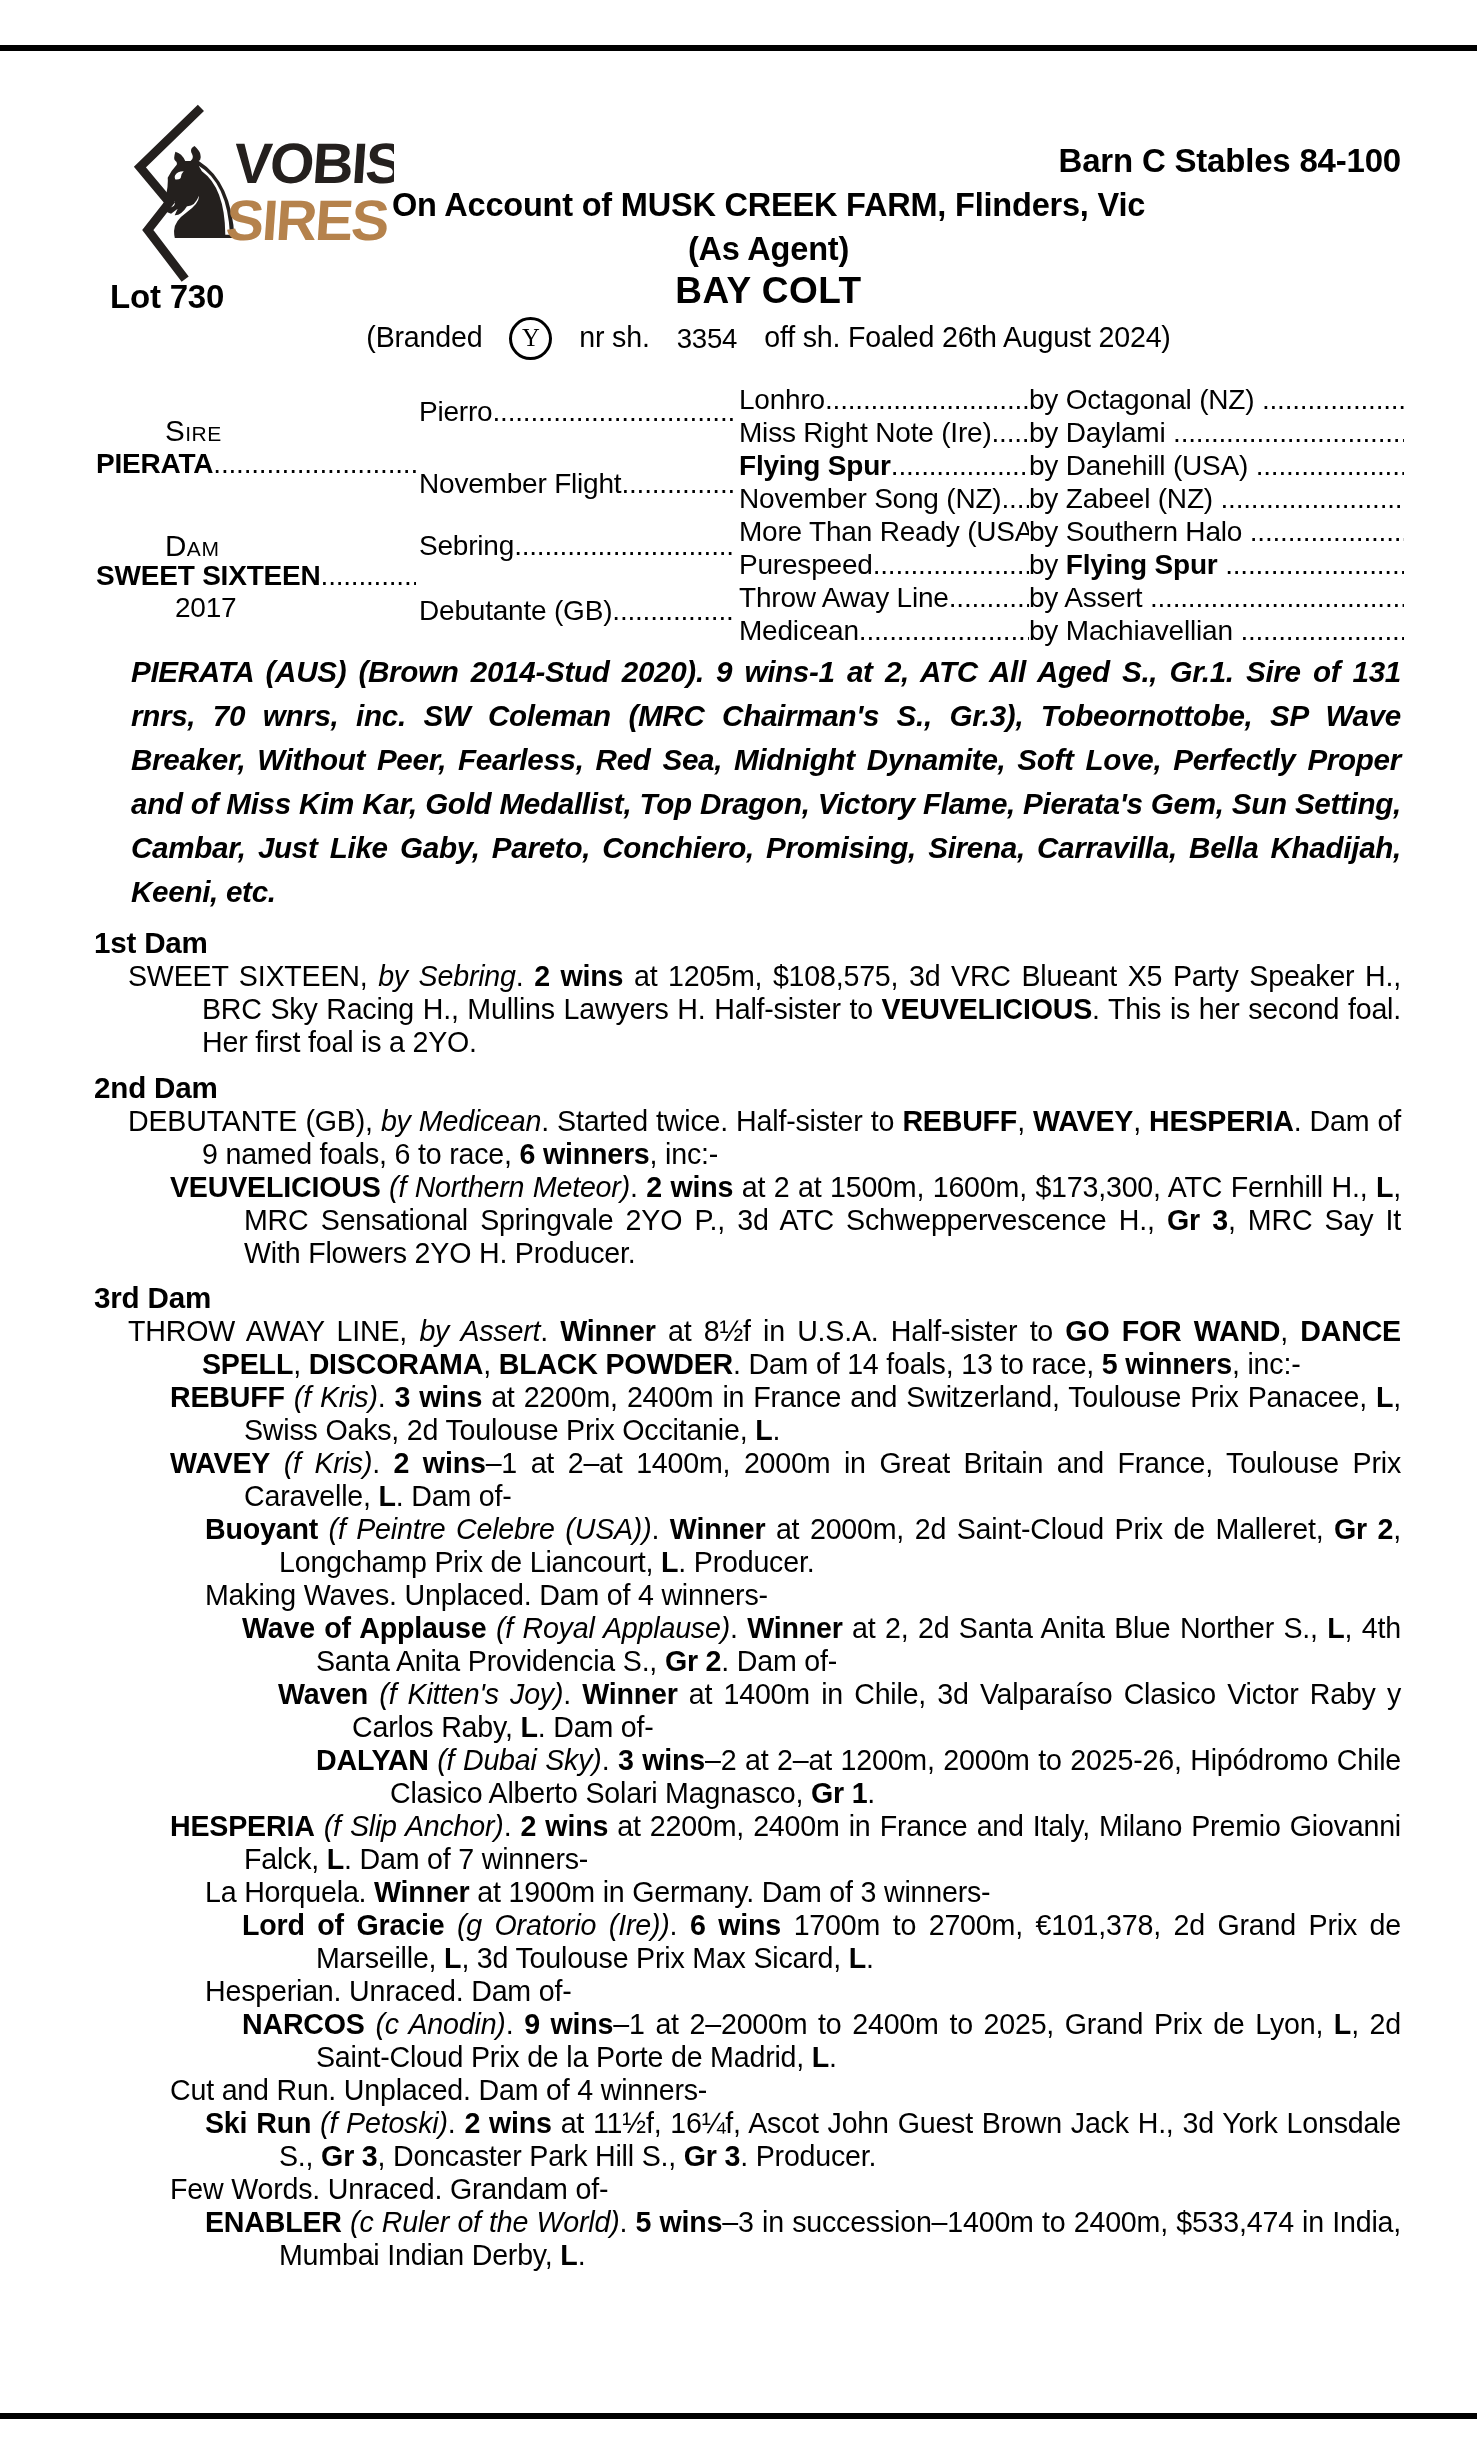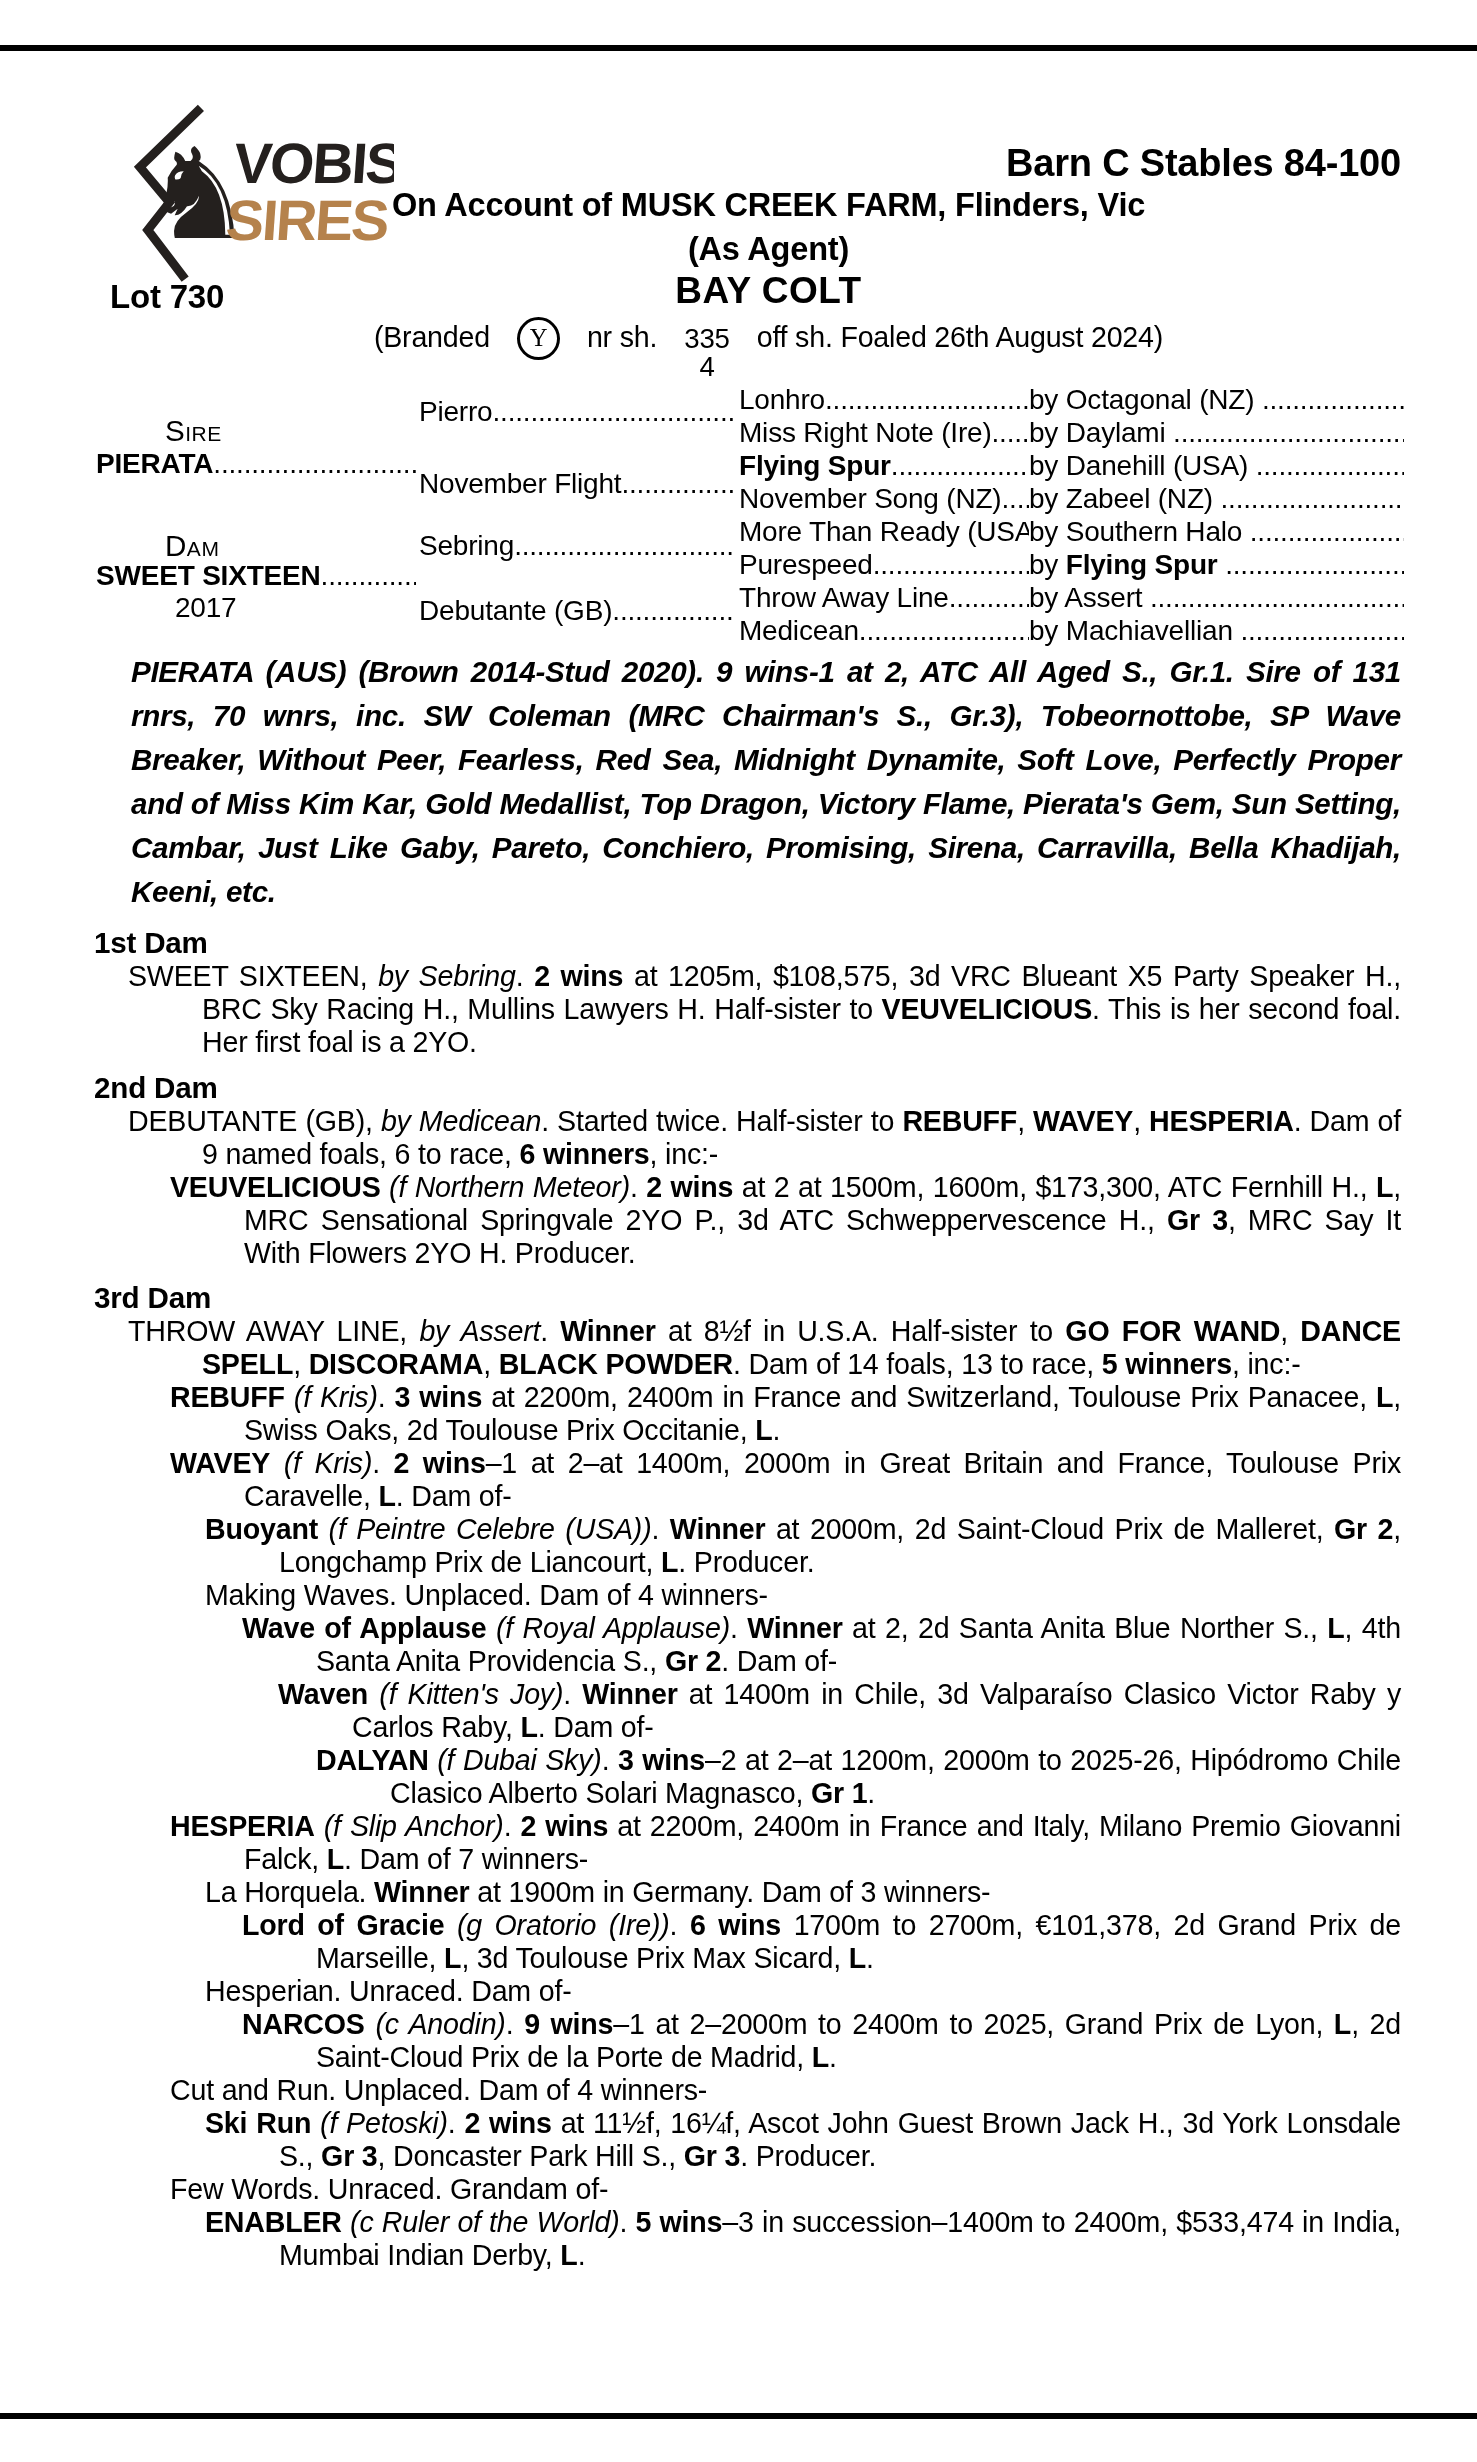--- a/index.html
+++ b/index.html
@@ -7,33 +7,33 @@
     width:1478px;height:2463px;background:#ffffff;color:#000;
     font-family:"Liberation Sans",sans-serif;position:relative;overflow:hidden;
     letter-spacing:-0.2px;
   }
   .rule{position:absolute;left:0;width:1478px;height:5.9px;background:#000;}
   .rule-top{top:45px;}
   .rule-bottom{top:2413px;}
 
   
   .logo{position:absolute;left:118px;top:104px;width:276px;height:182px;}
-  .barn{position:absolute;top:142px;right:77px;font-size:38px;font-weight:bold;white-space:nowrap;}
+  .barn{position:absolute;top:142px;right:77px;font-size:33px;font-weight:bold;white-space:nowrap;}
   .account{position:absolute;left:59px;right:0;top:187px;text-align:center;font-size:32.5px;font-weight:bold;}
   .agent{position:absolute;left:59px;right:0;top:231px;text-align:center;font-size:32.5px;font-weight:bold;}
   .lot{position:absolute;left:110px;top:278px;font-size:33px;font-weight:bold;}
   .colt-title{position:absolute;left:59px;right:0;top:270px;text-align:center;font-size:37px;font-weight:bold;letter-spacing:0.5px;}
   .branded{position:absolute;left:59px;right:0;top:321px;display:flex;justify-content:center;align-items:flex-start;gap:27px;font-size:28.6px;height:69px;}
   .brand-circle{
     width:37px;height:37px;border:3px solid #000;border-radius:50%;
     display:inline-flex;align-items:center;justify-content:center;
     font-family:"Liberation Serif",serif;font-size:24.6px;line-height:1;
     transform:translateY(-3.9px);
   }
-  .brand-stack{display:inline-flex;flex-direction:column;align-items:center;font-size:27.6px;line-height:27.6px;transform:translateY(3.9px);}
+  .brand-stack{display:inline-flex;flex-direction:row;align-items:center;font-size:27.6px;line-height:27.6px;transform:translateY(3.9px);}
 
   
   .pedigree{position:absolute;left:94px;top:379px;right:74px;height:296px;font-size:28px;}
   .pedigree .nm{white-space:nowrap;}
   .lead{flex:1 1 auto;overflow:hidden;white-space:nowrap;font-weight:normal;}
   .lead::before{content:"..........................................................................................................";}
   .p-abs{position:absolute;display:flex;overflow:hidden;}
   .p-sire-label{left:71px;top:35px;font-variant:small-caps;font-size:29.6px;letter-spacing:0.5px;}
   .p-sire-name{left:2px;top:69px;width:320px;font-weight:bold;}
   .p-dam-label{left:71px;top:150px;font-variant:small-caps;font-size:29.6px;letter-spacing:0.5px;}

